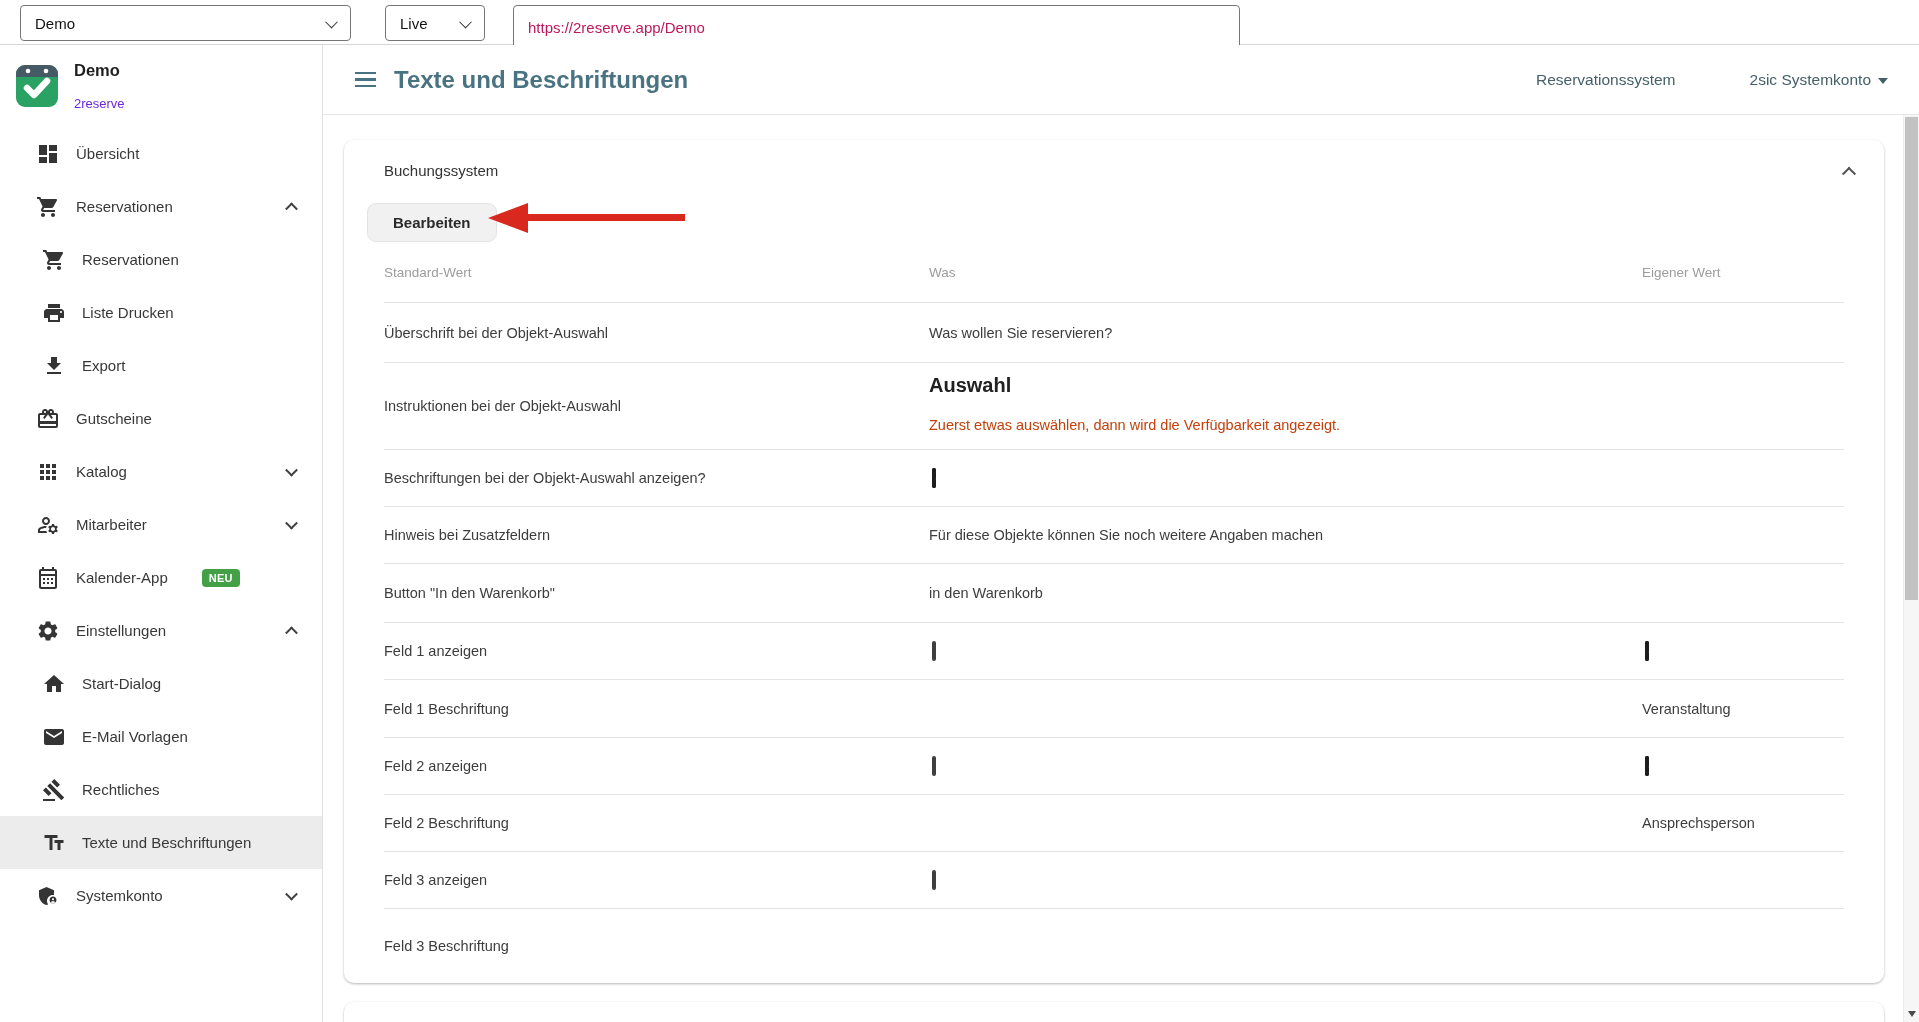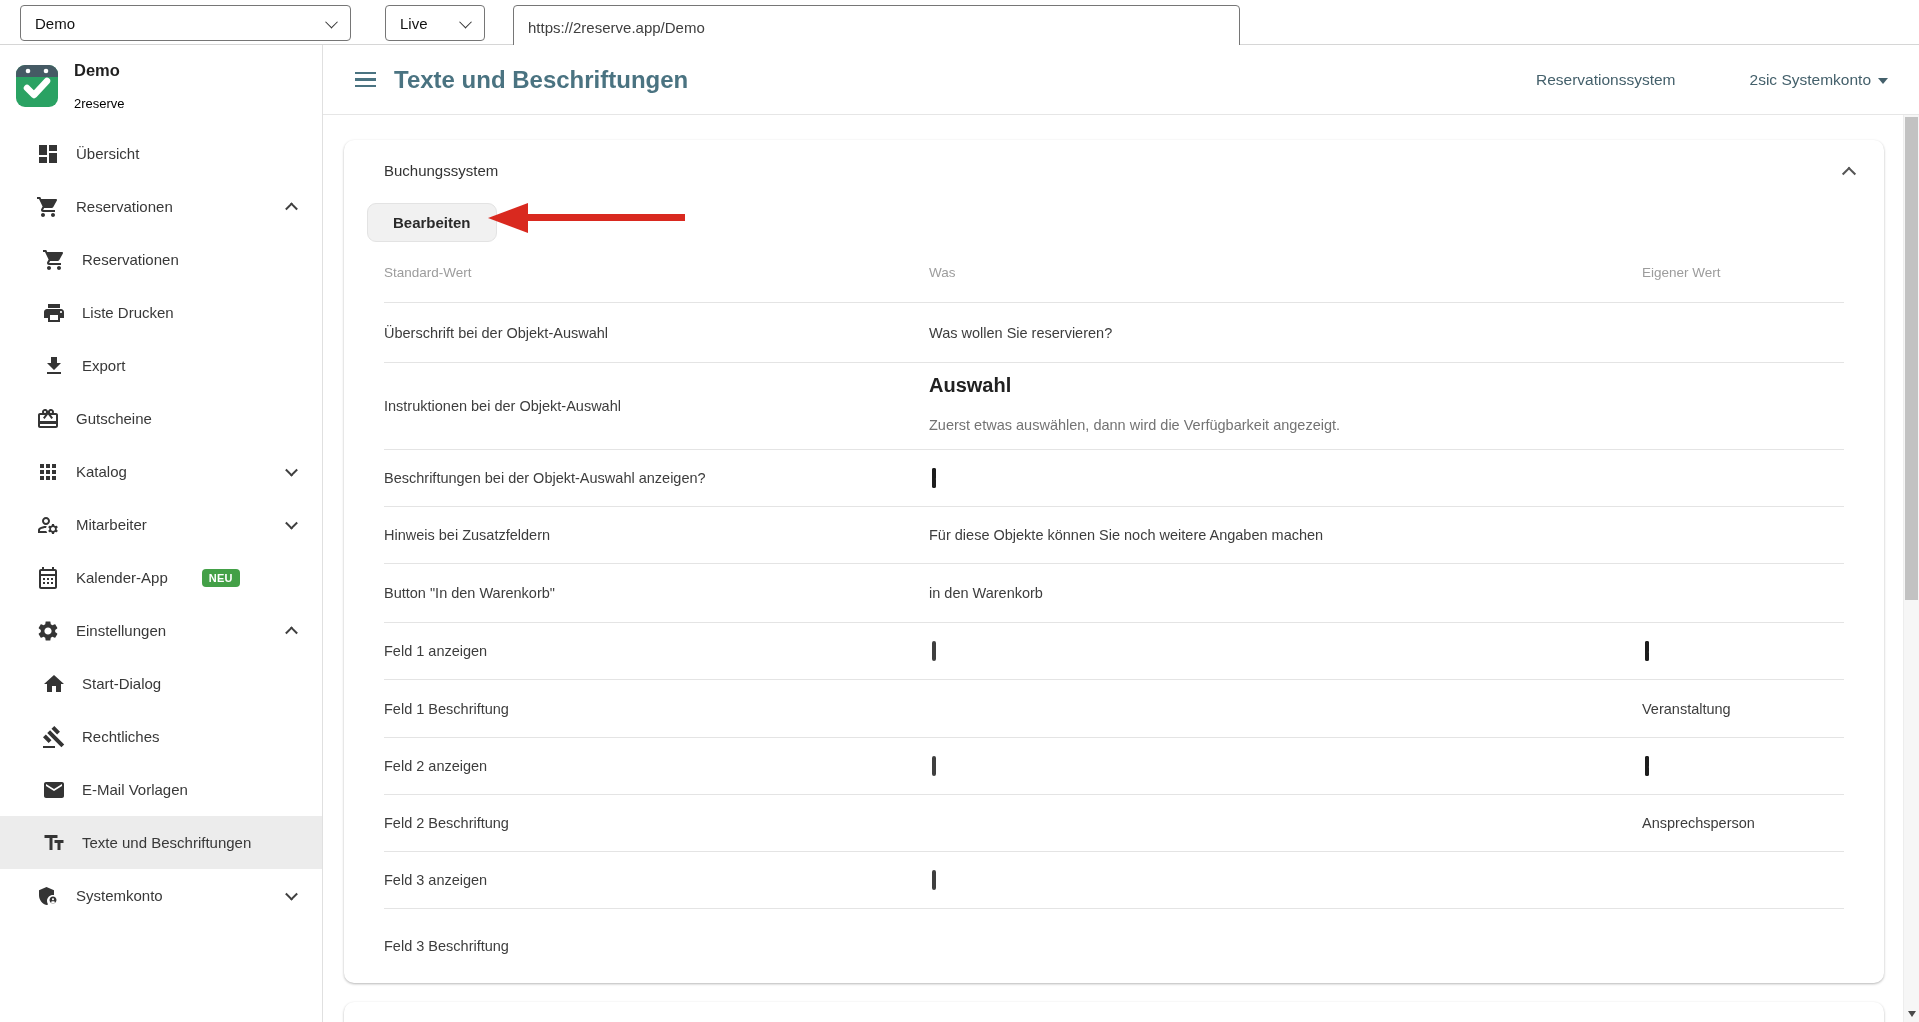--- a/index.html
+++ b/index.html
@@ -9,27 +9,27 @@
 
   
   .topbar { position:absolute; left:0; top:0; width:100%; height:45px; background:#fff; border-bottom:1px solid #d6d6d6; }
   .tb-select { position:absolute; top:5px; height:36px; border:1px solid #767676; border-radius:4px;
                display:flex; align-items:center; padding:0 14px; font-size:15px; color:#111; cursor:pointer; background:#fff; }
   .tb-select .sel-chev { margin-left:auto; width:9px; height:9px; border-right:1.8px solid #333; border-bottom:1.8px solid #333;
                transform:rotate(45deg) translate(-1px,-1px); }
   #site-select { left:20px; width:331px; }
   #mode-select { left:385px; width:100px; }
   .url-box { position:absolute; left:513px; top:5px; width:727px; height:44px; border:1px solid #767676; border-radius:4px;
-             display:flex; align-items:center; padding:0 14px; font-size:15px; color:#404040; background:#fff; }
+             display:flex; align-items:center; padding:0 14px; font-size:15px; color:#be185d; background:#fff; }
 
   
   .sidebar { position:absolute; left:0; top:45px; width:323px; bottom:0; background:#fff; border-right:1px solid #e0e0e0; }
   .brand { display:flex; align-items:center; gap:16px; height:82px; padding:0 16px; }
   .brand-title { font-size:16.5px; font-weight:700; color:#1f1f1f; }
-  .brand-sub { font-size:13px; color:#000000; margin-top:16px; }
+  .brand-sub { font-size:13px; color:#6d28d9; margin-top:16px; }
   .nav-item { position:relative; display:flex; align-items:center; height:53px; padding-left:36px; gap:16px;
               font-size:15px; color:#383838; cursor:pointer; }
   .nav-item.sub { padding-left:42px; }
   .nav-item.selected { background:#ececec; }
   .nav-item .icon { width:24px; height:24px; flex:none; }
   .nav-item .icon svg { width:24px; height:24px; fill:#343434; }
   .badge { background:var(--badge-green); color:#fff; font-size:11px; font-weight:700; letter-spacing:.3px;
            padding:3px 7px; border-radius:4px; margin-left:18px; }
   .chev { position:absolute; right:26px; top:50%; width:9px; height:9px;
           border-right:2px solid #3f3f3f; border-bottom:2px solid #3f3f3f; }
@@ -72,21 +72,21 @@
   #table-body .trow:nth-child(2) { min-height:87px; }
   #table-body .trow:nth-child(5) { min-height:59px; }
   #table-body .trow:nth-child(7) { min-height:58px; }
   #table-body .trow:nth-child(11){ min-height:74px; }
   .cb { width:18px; height:18px; border:2.5px solid #3f3f3f; border-radius:3.5px; margin-left:3px; cursor:pointer; position:relative; background:#fff; }
   .cb.checked { background:var(--checkbox-dark); border-color:var(--checkbox-dark); }
   .cb.checked::after { content:""; position:absolute; left:4.5px; top:0.5px; width:4.5px; height:9.5px;
                        border:solid #fff; border-width:0 2.5px 2.5px 0; transform:rotate(43deg); }
   .rich { padding:7px 0 13px 0; }
   .rich-h { font-size:20px; font-weight:700; color:#212121; line-height:26px; }
-  .rich-p { margin-top:17px; font-size:14.5px; color:#737373; line-height:20px; }
+  .rich-p { margin-top:17px; font-size:14.5px; color:#c2410c; line-height:20px; }
   .card.next { height:60px; margin-top:19px; border-radius:10px; }
 
   
   .scrollbar { position:absolute; right:0; top:70px; bottom:0; width:16px; background:#f6f6f6; border-left:1px solid #ededed; }
   .sb-thumb { position:absolute; left:1px; right:1px; top:2px; height:483px; background:#c2c2c2; cursor:pointer; }
   .sb-btn { position:absolute; left:0; right:0; bottom:0; height:17px; display:flex; align-items:center; justify-content:center; cursor:pointer; }
   .sb-btn::after { content:""; width:0; height:0; border-left:4.5px solid transparent; border-right:4.5px solid transparent;
                    border-top:6px solid #4a4a4a; }
 </style>
 </head>
@@ -191,29 +191,29 @@
           <span class="chev up"></span>
         </div>
         <div class="nav-item sub">
           <span class="icon"><svg viewBox="0 0 24 24">
               <path d="M10 20v-6h4v6h5v-8h3L12 3 2 12h3v8z"></path>
             </svg></span>
           <span class="nav-label">Start-Dialog</span>
         </div>
         <div class="nav-item sub">
           <span class="icon"><svg viewBox="0 0 24 24">
+              <path d="M20 4H4c-1.1 0-1.99.9-1.99 2L2 18c0 1.1.9 2 2 2h16c1.1 0 2-.9 2-2V6c0-1.1-.9-2-2-2zm0 4l-8 5-8-5V6l8 5 8-5v2z"></path>
+            </svg></span>
+          <span class="nav-label">E-Mail Vorlagen</span>
+        </div>
+        <div class="nav-item sub">
+          <span class="icon"><svg viewBox="0 0 24 24">
               <path d="M1 21h12v2H1zM5.245 8.07l2.83-2.827 14.14 14.142-2.828 2.828zM12.317 1l5.657 5.656-2.83 2.83-5.654-5.66zM3.825 9.485l5.657 5.657-2.828 2.828-5.657-5.657z"></path>
             </svg></span>
           <span class="nav-label">Rechtliches</span>
-        </div>
-        <div class="nav-item sub">
-          <span class="icon"><svg viewBox="0 0 24 24">
-              <path d="M20 4H4c-1.1 0-1.99.9-1.99 2L2 18c0 1.1.9 2 2 2h16c1.1 0 2-.9 2-2V6c0-1.1-.9-2-2-2zm0 4l-8 5-8-5V6l8 5 8-5v2z"></path>
-            </svg></span>
-          <span class="nav-label">E-Mail Vorlagen</span>
         </div>
         <div class="nav-item sub selected">
           <span class="icon"><svg viewBox="0 0 24 24">
               <path d="M2.5 4v3h5v12h3V7h5V4h-13zm19 5h-9v3h3v7h3v-7h3V9z"></path>
             </svg></span>
           <span class="nav-label">Texte und Beschriftungen</span>
         </div>
         <div class="nav-item">
           <span class="icon"><svg viewBox="0 0 24 24" fill-rule="evenodd">
               <path d="M17 11c.34 0 .67.04 1 .09V6.27L10.5 3 3 6.27v4.91c0 4.54 3.2 8.79 7.5 9.82.55-.13 1.08-.32 1.6-.55-.69-.98-1.1-2.17-1.1-3.45 0-3.31 2.69-6 6-6zm0 1.5c-1.93 0-3.5 1.57-3.5 3.5s1.57 3.5 3.5 3.5 3.5-1.57 3.5-3.5-1.57-3.5-3.5-3.5zm0 1.7c.55 0 1 .45 1 1s-.45 1-1 1-1-.45-1-1 .45-1 1-1zm0 5.1c-.87 0-1.63-.43-2.1-1.08.05-.68 1.41-1.02 2.1-1.02s2.05.34 2.1 1.02c-.47.65-1.23 1.08-2.1 1.08z"></path>

